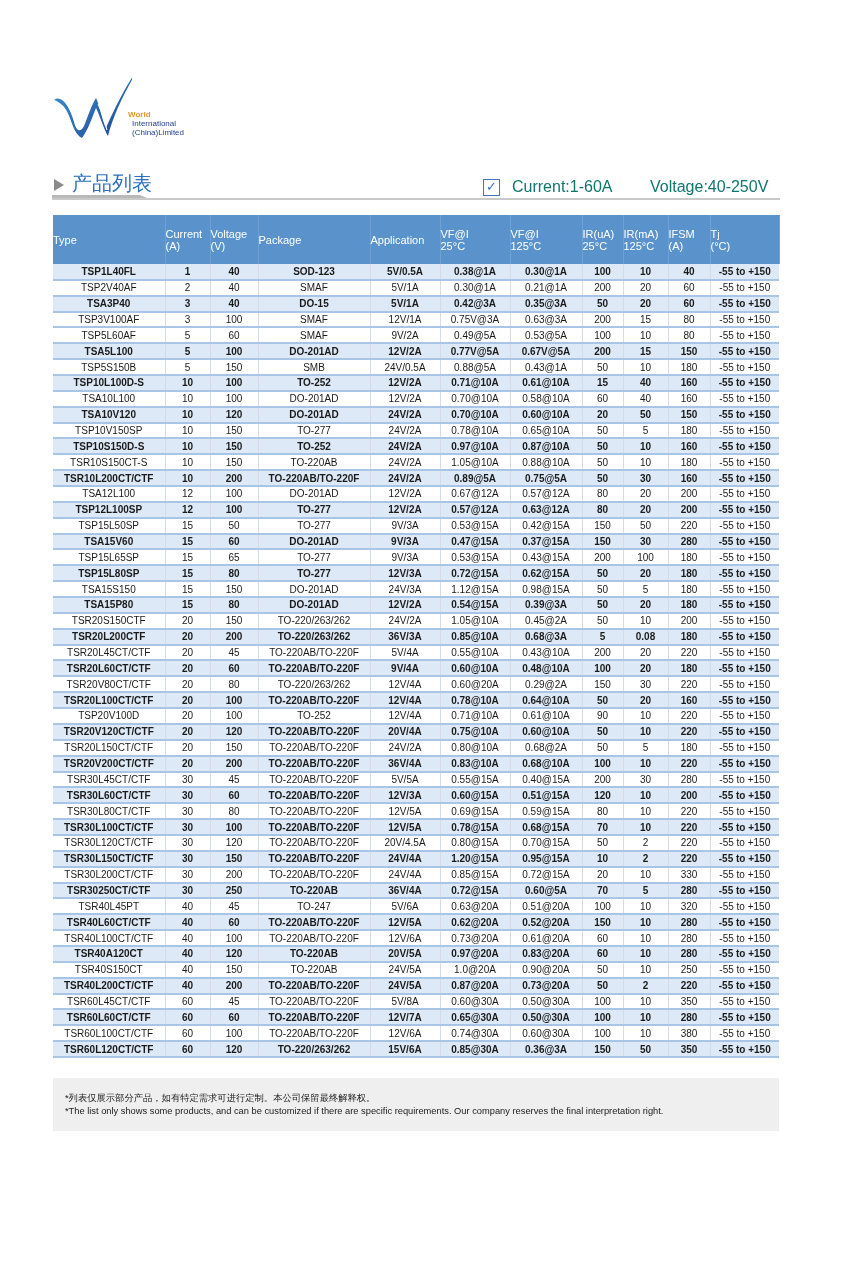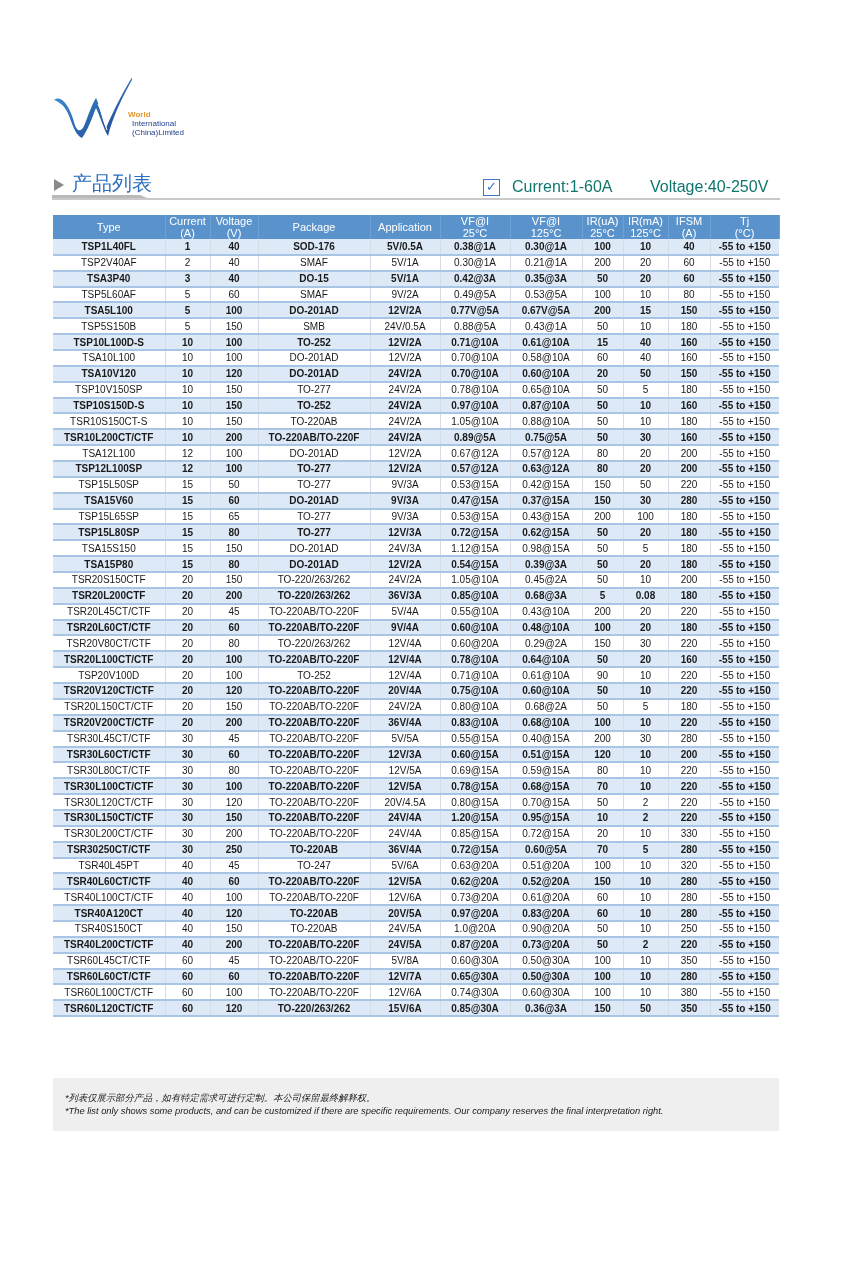--- a/index.html
+++ b/index.html
@@ -14,27 +14,27 @@
 
   .section-head { position: absolute; left: 52px; top: 168px; width: 728px; height: 36px; }
   .section-head .arrow { position: absolute; left: 2px; top: 11px; width: 0; height: 0; border-left: 10px solid #8a8a8a; border-top: 6px solid transparent; border-bottom: 6px solid transparent; }
   .section-head .title { position: absolute; left: 20px; top: 2px; font-size: 20px; color: #2b6fbf; font-family: "DejaVu Sans", sans-serif; text-align: right; }
   .section-head .underline { position: absolute; left: 0; top: 30px; width: 728px; height: 2px; background: #c9c9c9; }
   .section-head .underline-dark { position: absolute; left: 0; top: 27px; width: 100px; height: 5px; background: #b9b9b9; clip-path: polygon(0 0, 88% 0, 100% 100%, 0 100%); }
   .section-head .check { position: absolute; left: 431px; top: 11px; width: 17px; height: 17px; border: 1.5px solid #3f74c0; color: #3f74c0; font-size: 13px; line-height: 14px; text-align: center; }
   .section-head .spec { position: absolute; top: 10px; font-size: 16px; color: #0f766e; }
 
   table { position: absolute; left: 53px; top: 215px; width: 726px; border-collapse: collapse; table-layout: fixed; font-size: 10px; }
-  thead th { background: #5a93cc; color: #ffffff; font-weight: normal; font-size: 11px; line-height: 12px; height: 24px; text-align: center; vertical-align: middle; border-right: 1px solid #6ea2d5; }
+  thead th { background: #5a93cc; color: #ffffff; font-weight: normal; font-size: 11px; line-height: 12px; height: 49px; text-align: left; vertical-align: middle; border-right: 1px solid #6ea2d5; }
   tbody td { height: 15.87px; text-align: center; vertical-align: middle; white-space: nowrap; border-right: 1px solid #d7dce4; border-bottom: 2px solid #a9c5e6; padding: 0; line-height: 13px; }
   tbody tr.odd td { background: #dde9f6; font-weight: bold; }
   tbody tr.even td { background: #ffffff; font-weight: normal; }
   tbody tr td:last-child { border-right: none; }
 
-  .footnote { position: absolute; left: 53px; top: 1078px; width: 726px; height: 53px; background: #efefef; padding: 14px 0 0 12px; font-size: 9.3px; line-height: 13px; color: #1a1a1a; font-style: italic; }
+  .footnote { position: absolute; left: 53px; top: 1078px; width: 726px; height: 53px; background: #efefef; padding: 14px 0 0 12px; font-size: 9.3px; line-height: 13px; color: #1a1a1a; }
 </style>
 </head>
 <body>
 
 <div class="logo">
   <svg width="80" height="80" viewBox="0 0 80 80">
     <defs>
       <linearGradient id="lg1" x1="0" y1="0" x2="1" y2="1">
         <stop offset="0" stop-color="#3fa0dd"></stop>
         <stop offset="1" stop-color="#1f3e8c"></stop>
@@ -118,21 +118,21 @@
           <div>Tj</div>
           <div>(°C)</div>
         </th>
       </tr>
   </thead>
   <tbody id="table-body">
       <tr class="odd">
         <td>TSP1L40FL</td>
         <td>1</td>
         <td>40</td>
-        <td>SOD-176</td>
+        <td>SOD-123</td>
         <td>5V/0.5A</td>
         <td>0.38@1A</td>
         <td>0.30@1A</td>
         <td>100</td>
         <td>10</td>
         <td>40</td>
         <td>-55 to +150</td>
       </tr>
       <tr class="even">
         <td>TSP2V40AF</td>
@@ -151,20 +151,33 @@
         <td>TSA3P40</td>
         <td>3</td>
         <td>40</td>
         <td>DO-15</td>
         <td>5V/1A</td>
         <td>0.42@3A</td>
         <td>0.35@3A</td>
         <td>50</td>
         <td>20</td>
         <td>60</td>
+        <td>-55 to +150</td>
+      </tr>
+      <tr class="even">
+        <td>TSP3V100AF</td>
+        <td>3</td>
+        <td>100</td>
+        <td>SMAF</td>
+        <td>12V/1A</td>
+        <td>0.75V@3A</td>
+        <td>0.63@3A</td>
+        <td>200</td>
+        <td>15</td>
+        <td>80</td>
         <td>-55 to +150</td>
       </tr>
       <tr class="even">
         <td>TSP5L60AF</td>
         <td>5</td>
         <td>60</td>
         <td>SMAF</td>
         <td>9V/2A</td>
         <td>0.49@5A</td>
         <td>0.53@5A</td>

